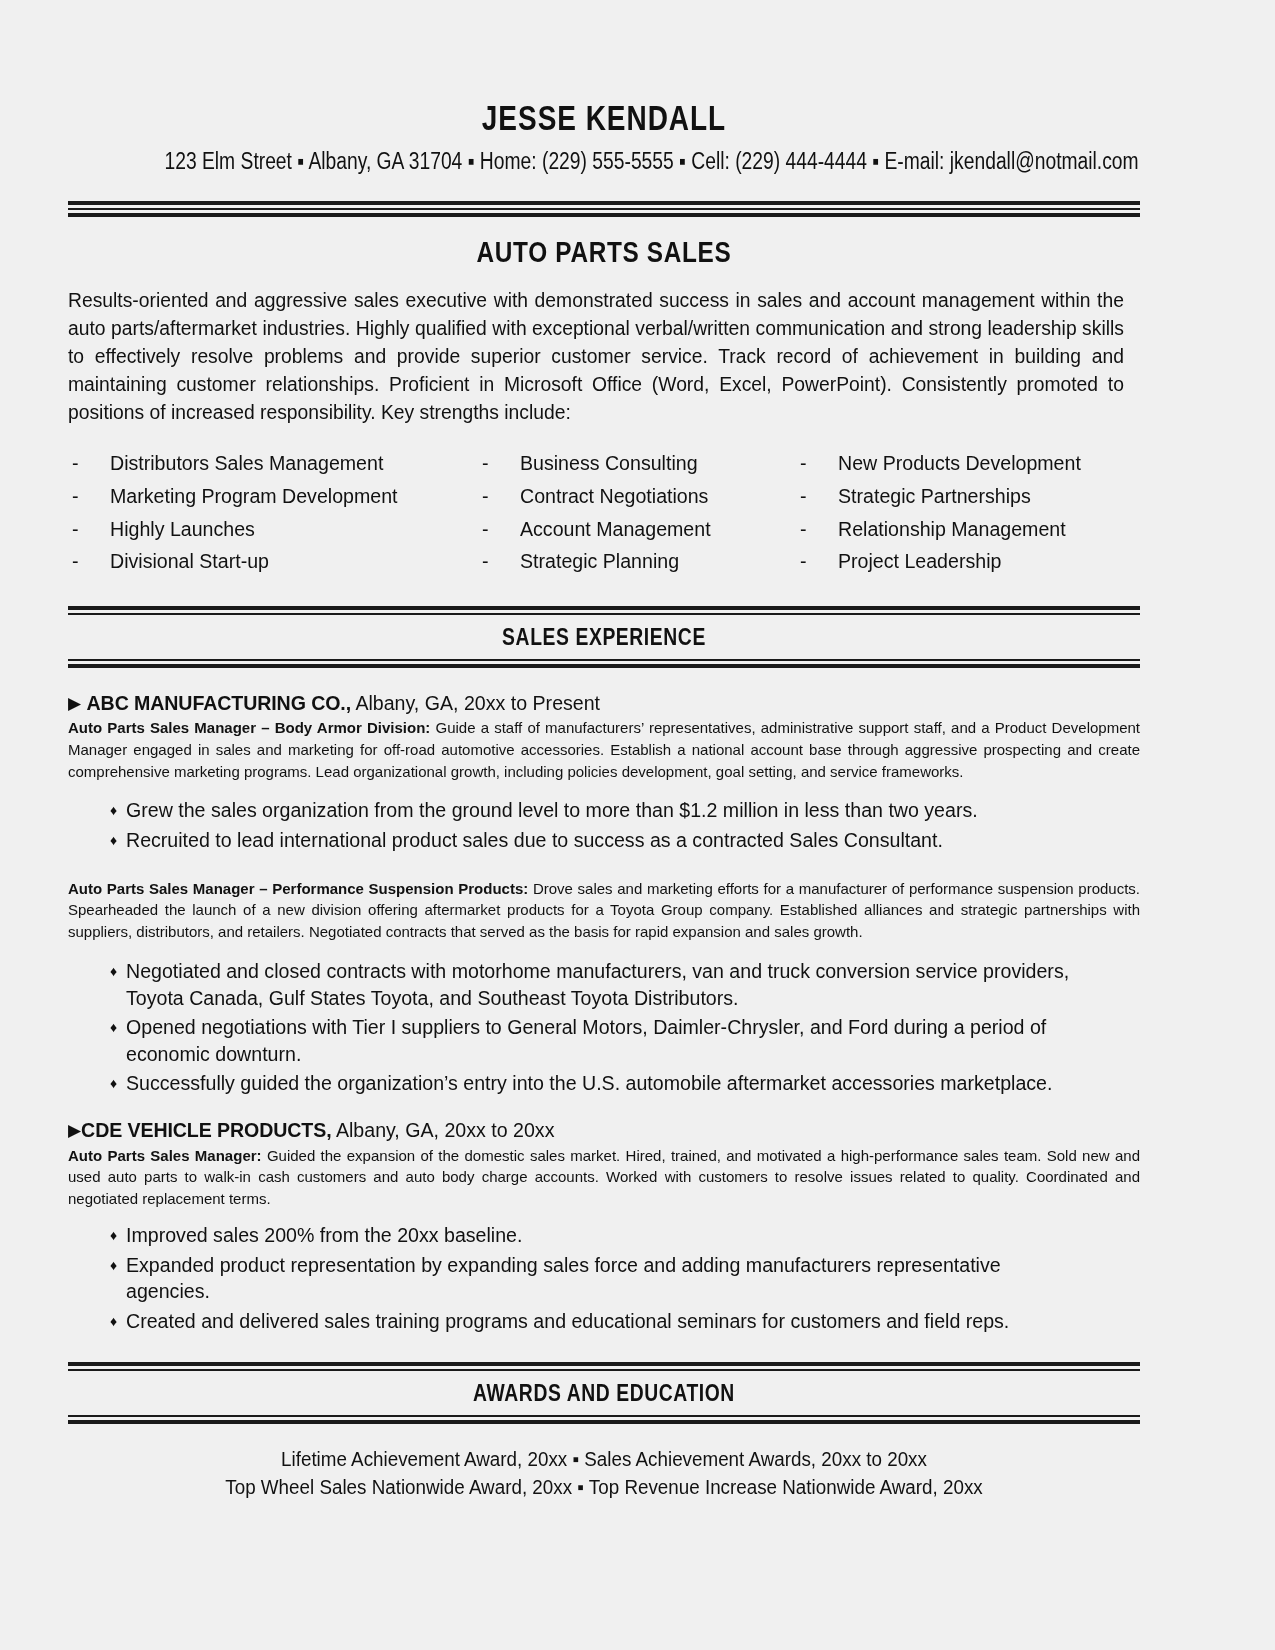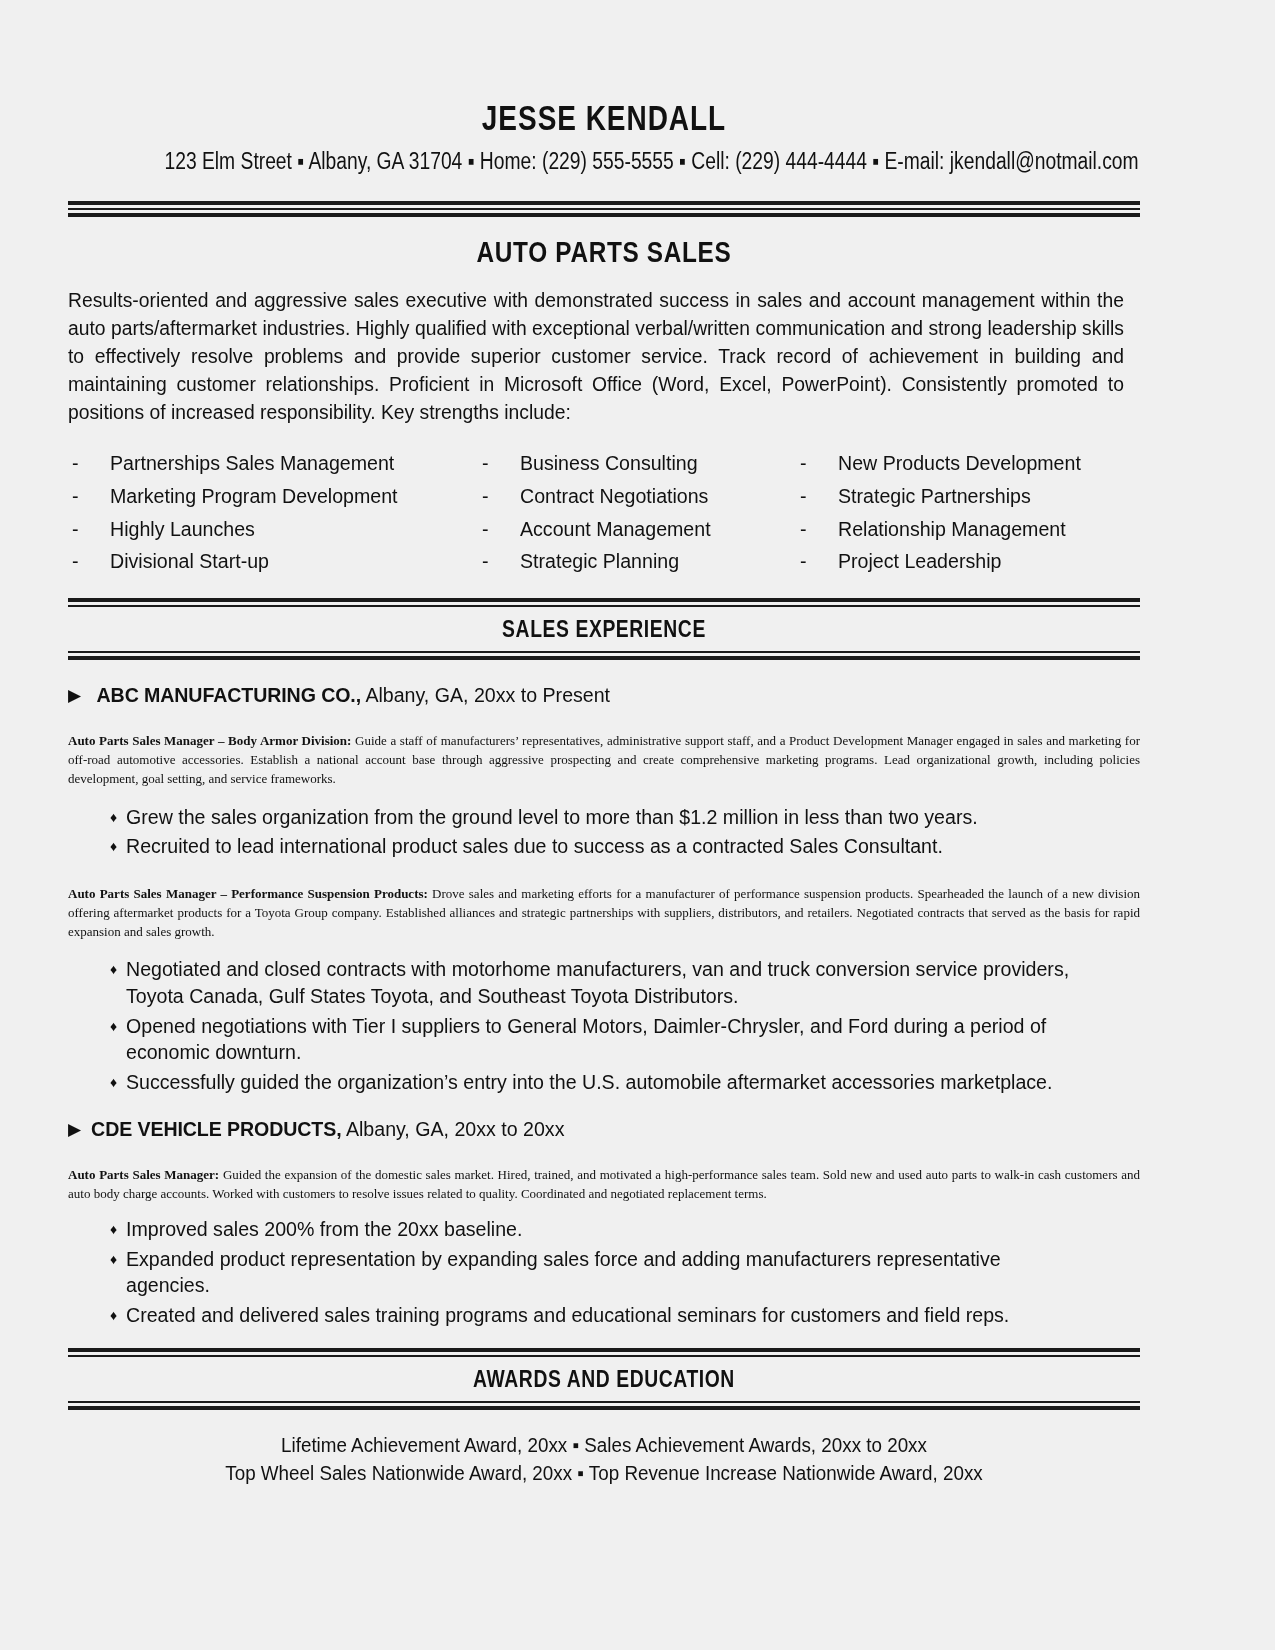--- a/index.html
+++ b/index.html
@@ -93,21 +93,21 @@
   }
   .skill-dash {
     width: 42px;
     flex: none;
     font-size: 19.6px;
     padding-left: 4px;
   }
   .skill-text { white-space: nowrap; }
 
   
-  .section-head { margin-top: 20px; }
+  .section-head { margin-top: 28px; }
   .section-head .top-thick { height: 4px; background: #1a1a1a; }
   .section-head .top-thin  { height: 2px; background: #1a1a1a; margin-top: 3px; }
   .section-head .label {
     text-align: center;
     font-size: 23px;
     font-weight: bold;
     letter-spacing: 0.7px;
     transform: scaleX(0.84);
     padding: 9px 0 8px;
     line-height: 1.15;
@@ -122,30 +122,28 @@
     line-height: 1.2;
     white-space: nowrap;
   }
   .entry-company .tri {
     font-size: 17px;
     vertical-align: 1.5px;
   }
   .entry-company .cname {
     font-weight: bold;
     letter-spacing: -0.1px;
-    margin-left: 10px;
   }
   .entry-company .cmeta { font-weight: normal; }
 
   .entry-body {
-    font-size: 13px;
+    font-size: 15px;
     line-height: 1.45;
     text-align: justify;
-    margin-top: 25px;
-    font-family: Liberation Serif, serif;
+    margin-top: 2px;
   }
   .entry-body .role { font-weight: bold; }
 
   .bullets { margin-top: 15px; }
   .bullet {
     display: flex;
     font-size: 19.6px;
     line-height: 1.36;
     margin-bottom: 3px;
   }
@@ -182,21 +180,21 @@
       <div class="r3"></div>
     </div>
 
     <div class="job-title">AUTO PARTS SALES</div>
     <div class="summary">Results-oriented and aggressive sales executive with demonstrated success in sales and account management within the auto parts/aftermarket industries. Highly qualified with exceptional verbal/written communication and strong leadership skills to effectively resolve problems and provide superior customer service. Track record of achievement in building and maintaining customer relationships. Proficient in Microsoft Office (Word, Excel, PowerPoint). Consistently promoted to positions of increased responsibility. Key strengths include:</div>
 
     <div class="skills">
       <div class="skill-col">
         <div class="skill-item">
           <span class="skill-dash">-</span>
-          <span class="skill-text">Partnerships Sales Management</span>
+          <span class="skill-text">Distributors Sales Management</span>
         </div>
         <div class="skill-item">
           <span class="skill-dash">-</span>
           <span class="skill-text">Marketing Program Development</span>
         </div>
         <div class="skill-item">
           <span class="skill-dash">-</span>
           <span class="skill-text">Highly Launches</span>
         </div>
         <div class="skill-item">

